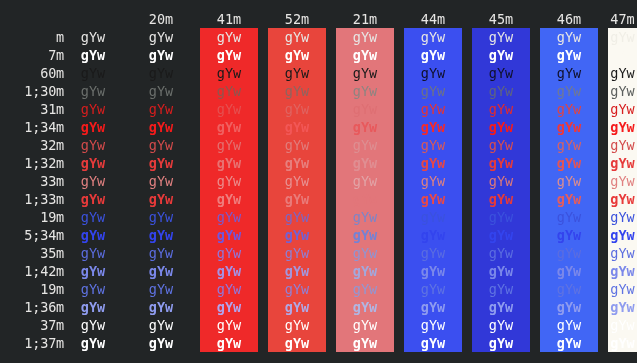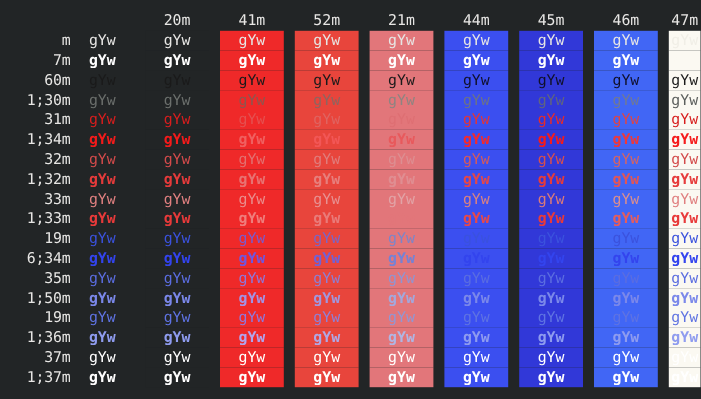--- a/index.html
+++ b/index.html
@@ -314,21 +314,21 @@
         <td class="gut"></td>
         <td class="cell" style="background: rgb(59, 79, 240);"><span class="sample f" style="color: rgb(59, 82, 221);">gYw</span></td>
         <td class="gut"></td>
         <td class="cell" style="background: rgb(49, 56, 216);"><span class="sample f" style="color: rgb(59, 82, 221);">gYw</span></td>
         <td class="gut"></td>
         <td class="cell" style="background: rgb(65, 102, 245);"><span class="sample f" style="color: rgb(59, 82, 221);">gYw</span></td>
         <td class="gut"></td>
         <td class="cell" style="background: rgb(251, 249, 242);"><span class="sample f" style="color: rgb(59, 82, 221);">gYw</span></td>
       </tr>
       <tr>
-        <td class="rowlabel">6;34m</td>
+        <td class="rowlabel">5;34m</td>
         <td class="cell"><span class="sample b" style="color: rgb(51, 68, 238);">gYw</span></td>
         <td class="gut"></td>
         <td class="cell" style="background: rgb(34, 37, 38);"><span class="sample b" style="color: rgb(51, 68, 238);">gYw</span></td>
         <td class="gut"></td>
         <td class="cell" style="background: rgb(239, 41, 41);"><span class="sample b" style="color: rgb(111, 87, 224);">gYw</span></td>
         <td class="gut"></td>
         <td class="cell" style="background: rgb(232, 69, 60);"><span class="sample b" style="color: rgb(113, 98, 214);">gYw</span></td>
         <td class="gut"></td>
         <td class="cell" style="background: rgb(226, 118, 122);"><span class="sample b" style="color: rgb(116, 130, 213);">gYw</span></td>
         <td class="gut"></td>
@@ -354,21 +354,21 @@
         <td class="gut"></td>
         <td class="cell" style="background: rgb(59, 79, 240);"><span class="sample f" style="color: rgb(91, 109, 224);">gYw</span></td>
         <td class="gut"></td>
         <td class="cell" style="background: rgb(49, 56, 216);"><span class="sample f" style="color: rgb(91, 109, 224);">gYw</span></td>
         <td class="gut"></td>
         <td class="cell" style="background: rgb(65, 102, 245);"><span class="sample f" style="color: rgb(91, 109, 224);">gYw</span></td>
         <td class="gut"></td>
         <td class="cell" style="background: rgb(251, 249, 242);"><span class="sample f" style="color: rgb(91, 109, 224);">gYw</span></td>
       </tr>
       <tr>
-        <td class="rowlabel">1;50m</td>
+        <td class="rowlabel">1;42m</td>
         <td class="cell"><span class="sample b" style="color: rgb(123, 136, 234);">gYw</span></td>
         <td class="gut"></td>
         <td class="cell" style="background: rgb(34, 37, 38);"><span class="sample b" style="color: rgb(123, 136, 234);">gYw</span></td>
         <td class="gut"></td>
         <td class="cell" style="background: rgb(239, 41, 41);"><span class="sample b" style="color: rgb(164, 146, 230);">gYw</span></td>
         <td class="gut"></td>
         <td class="cell" style="background: rgb(232, 69, 60);"><span class="sample b" style="color: rgb(162, 151, 223);">gYw</span></td>
         <td class="gut"></td>
         <td class="cell" style="background: rgb(226, 118, 122);"><span class="sample b" style="color: rgb(163, 168, 221);">gYw</span></td>
         <td class="gut"></td>

